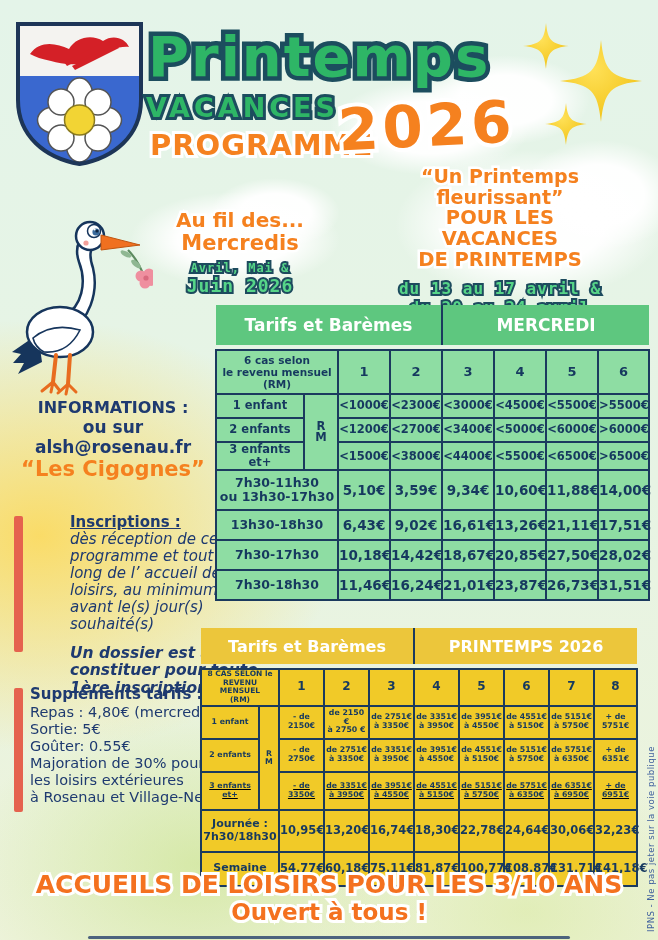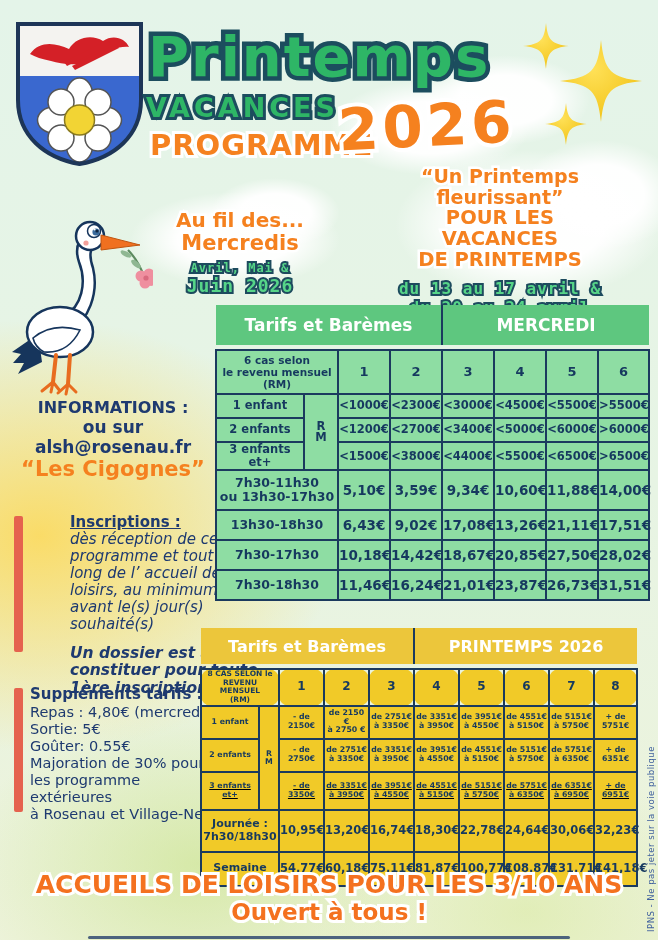--- a/index.html
+++ b/index.html
@@ -60,21 +60,21 @@
   .green tr.price2{height:40px;} .green tr.price{height:30px;}
   .green tr.price td,.green tr.price2 td{font-size:13.5px;}
   .green tr.price td.c-lbl,.green tr.price2 td.c-lbl{font-size:12.5px;}
   .green td.c-lbl{font-size:11px;}
   .green td.c-rm{font-size:12px;line-height:1.0;}
   .gold{left:200px;top:628px;}
   .gold table{width:436px;}
   .gold th.head{background:#ecc63b;height:34px;font-size:16px;}
   .gold th.hl{border-right:2px solid #1b3a5e;}
   .gold td{background:#f1ca28;}
-  .gold tr.cases{height:32px;}  .gold tr.cases td{font-size:12px;border-radius:10px;}
+  .gold tr.cases{height:32px;}  .gold tr.cases td{font-size:12px;}
   .gold tr.cases td.c-sm{font-size:7.5px;}
   .gold tr.kid{height:33px;}    .gold tr.kid3{height:38px;text-decoration:underline;}
   .gold tr.kid td,.gold tr.kid3 td{font-size:7.8px;}
   .gold td.c-lbl{font-size:10px;}
   .gold td.c-rm{font-size:10px;line-height:1.0;}
   .gold tr.day{height:42px;}  .gold tr.week{height:34px;}
   .gold tr.day td,.gold tr.week td{font-size:11.5px;}
   .gold tr.day td.c-lbl,.gold tr.week td.c-lbl{font-size:11px;}
   
   .foot1{left:0;top:870px;width:658px;font-size:25px;font-weight:900;
@@ -196,21 +196,21 @@
     <div class="ins-note">Un dossier est à constituer pour toute 1ère inscription.</div>
   </div>
 
   <div class="bar" style="left:14px;top:688px;height:124px;"></div>
   <div class="abs sup-blk navy">
     <div class="sup-title">Suppléments tarifs :</div>
     <div class="sup-line">Repas : 4,80€ (mercredi)</div>
     <div class="sup-line">Sortie: 5€</div>
     <div class="sup-line">Goûter: 0.55€</div>
     <div class="sup-line">Majoration de 30% pour</div>
-    <div class="sup-line">les programme extérieures</div>
+    <div class="sup-line">les loisirs extérieures</div>
     <div class="sup-line">à Rosenau et Village-Neuf</div>
   </div>
 
   <div class="abs green">
     <table class="ptable">
       <colgroup>
         <col style="width:88px">
           <col style="width:34px">
         <col style="width:52px">
           <col style="width:52px">
@@ -276,21 +276,21 @@
             <td>3,59€</td>
             <td>9,34€</td>
             <td>10,60€</td>
             <td>11,88€</td>
             <td>14,00€</td>
           </tr>
           <tr class="price">
             <td class="c-lbl" colspan="2">13h30-18h30</td>
             <td>6,43€</td>
             <td>9,02€</td>
-            <td>17,08€</td>
+            <td>16,61€</td>
             <td>13,26€</td>
             <td>21,11€</td>
             <td>17,51€</td>
           </tr>
           <tr class="price">
             <td class="c-lbl" colspan="2">7h30-17h30</td>
             <td>10,18€</td>
             <td>14,42€</td>
             <td>18,67€</td>
             <td>20,85€</td>

